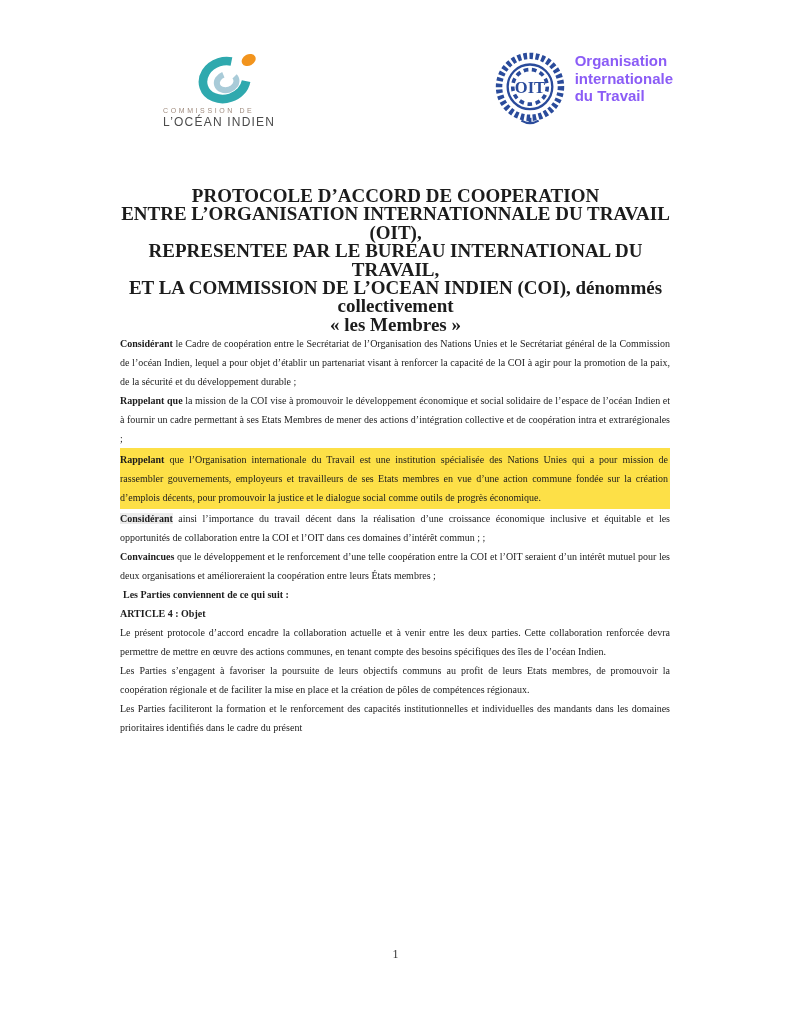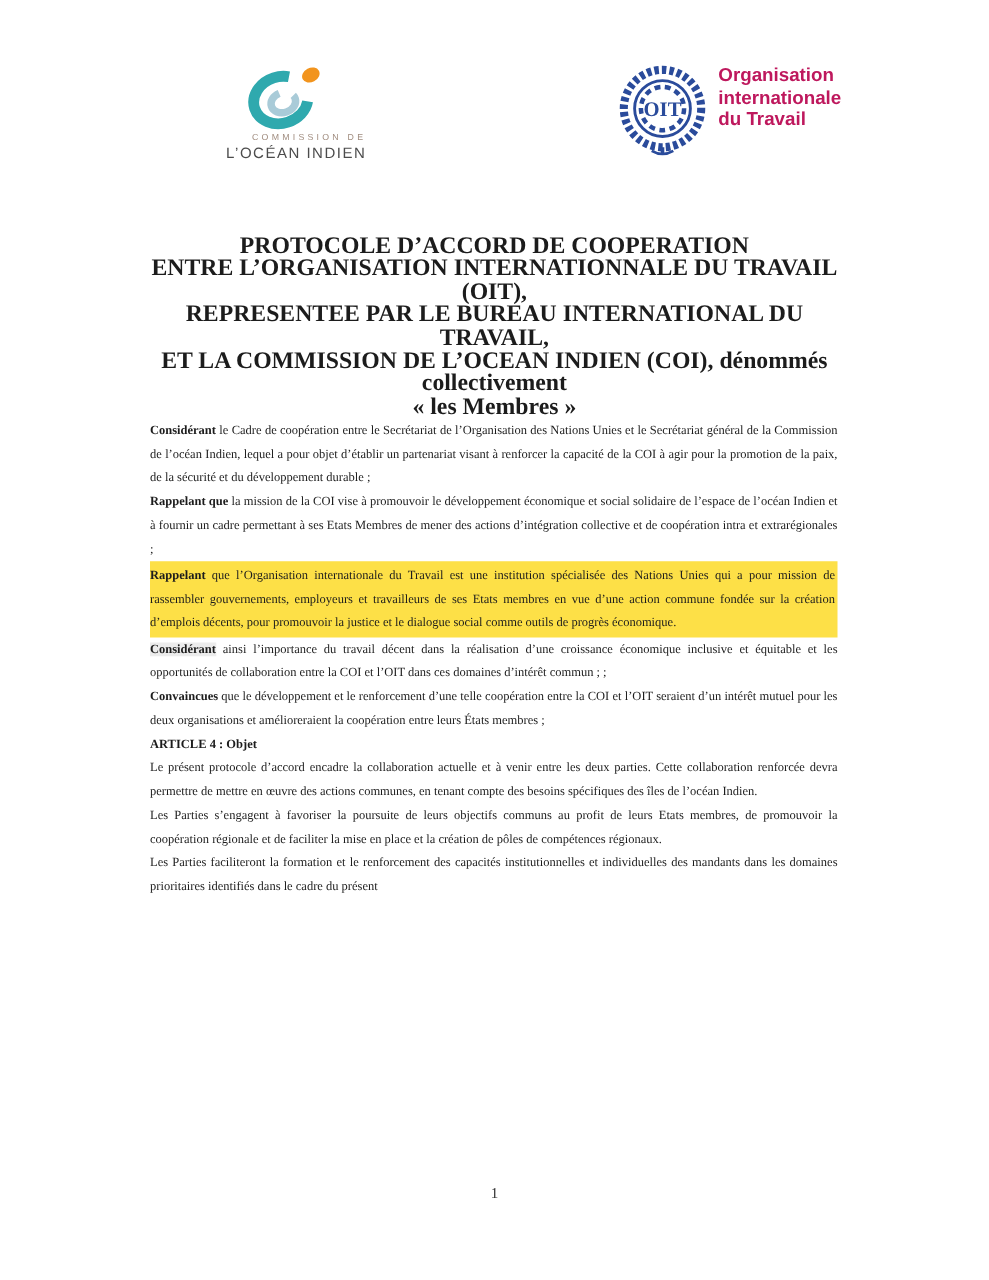--- a/index.html
+++ b/index.html
@@ -12,34 +12,34 @@
     color:#1c1c1c;
     overflow:hidden;
   }
   
   .header{
     display:flex;
     justify-content:space-between;
     align-items:flex-start;
     padding:52px 118px 0 163px;
   }
-  .coi-logo{width:130px;text-align:right;font-family:"Liberation Sans","DejaVu Sans",sans-serif;}
+  .coi-logo{width:130px;text-align:left;font-family:"Liberation Sans","DejaVu Sans",sans-serif;}
   .coi-logo svg{display:block;margin:0 auto;}
   .coi-caption-small{
     font-size:7px;letter-spacing:2.6px;color:#a08c7f;
     margin-top:3px;white-space:nowrap;
   }
   .coi-caption-big{
     font-size:12px;letter-spacing:1.2px;color:#4c4c4c;
     margin-top:1px;white-space:nowrap;
   }
   .oit-logo{display:flex;gap:9px;}
   .oit-text{
     font-family:"Liberation Sans","DejaVu Sans",sans-serif;
-    font-size:15px;font-weight:700;color:#be185d;line-height:1.18;
+    font-size:15px;font-weight:700;color:#8b5cf6;line-height:1.18;
   }
   
   .title-block{
     margin:57px 120px 0 120px;
     text-align:center;
     font-weight:700;
     font-size:19px;
     line-height:18.4px;
   }
   
@@ -124,20 +124,21 @@
     </p>
 
     <p class="para">
       <span class="lead lead-highlight">Considérant</span><span> ainsi l’importance du travail décent dans la réalisation d’une croissance économique inclusive et équitable et les opportunités de collaboration entre la COI et l’OIT dans ces domaines d’intérêt commun ; ;</span>
     </p>
 
     <p class="para">
       <span class="lead">Convaincues</span><span> que le développement et le renforcement d’une telle coopération entre la COI et l’OIT seraient d’un intérêt mutuel pour les deux organisations et amélioreraient la coopération entre leurs États membres ;</span>
     </p>
 
+    <p class="agreement-line">Les Parties conviennent de ce qui suit :</p>
 
     <p class="article-heading">ARTICLE 4 : Objet</p>
 
     <p class="body-para">Le présent protocole d’accord encadre la collaboration actuelle et à venir entre les deux parties. Cette collaboration renforcée devra permettre de mettre en œuvre des actions communes, en tenant compte des besoins spécifiques des îles de l’océan Indien.</p>
     <p class="body-para">Les Parties s’engagent à favoriser la poursuite de leurs objectifs communs au profit de leurs Etats membres, de promouvoir la coopération régionale et de faciliter la mise en place et la création de pôles de compétences régionaux.</p>
     <p class="body-para">Les Parties faciliteront la formation et le renforcement des capacités institutionnelles et individuelles des mandants dans les domaines prioritaires identifiés dans le cadre du présent</p>
 
   </div>
 
   <div class="page-number">1</div>

